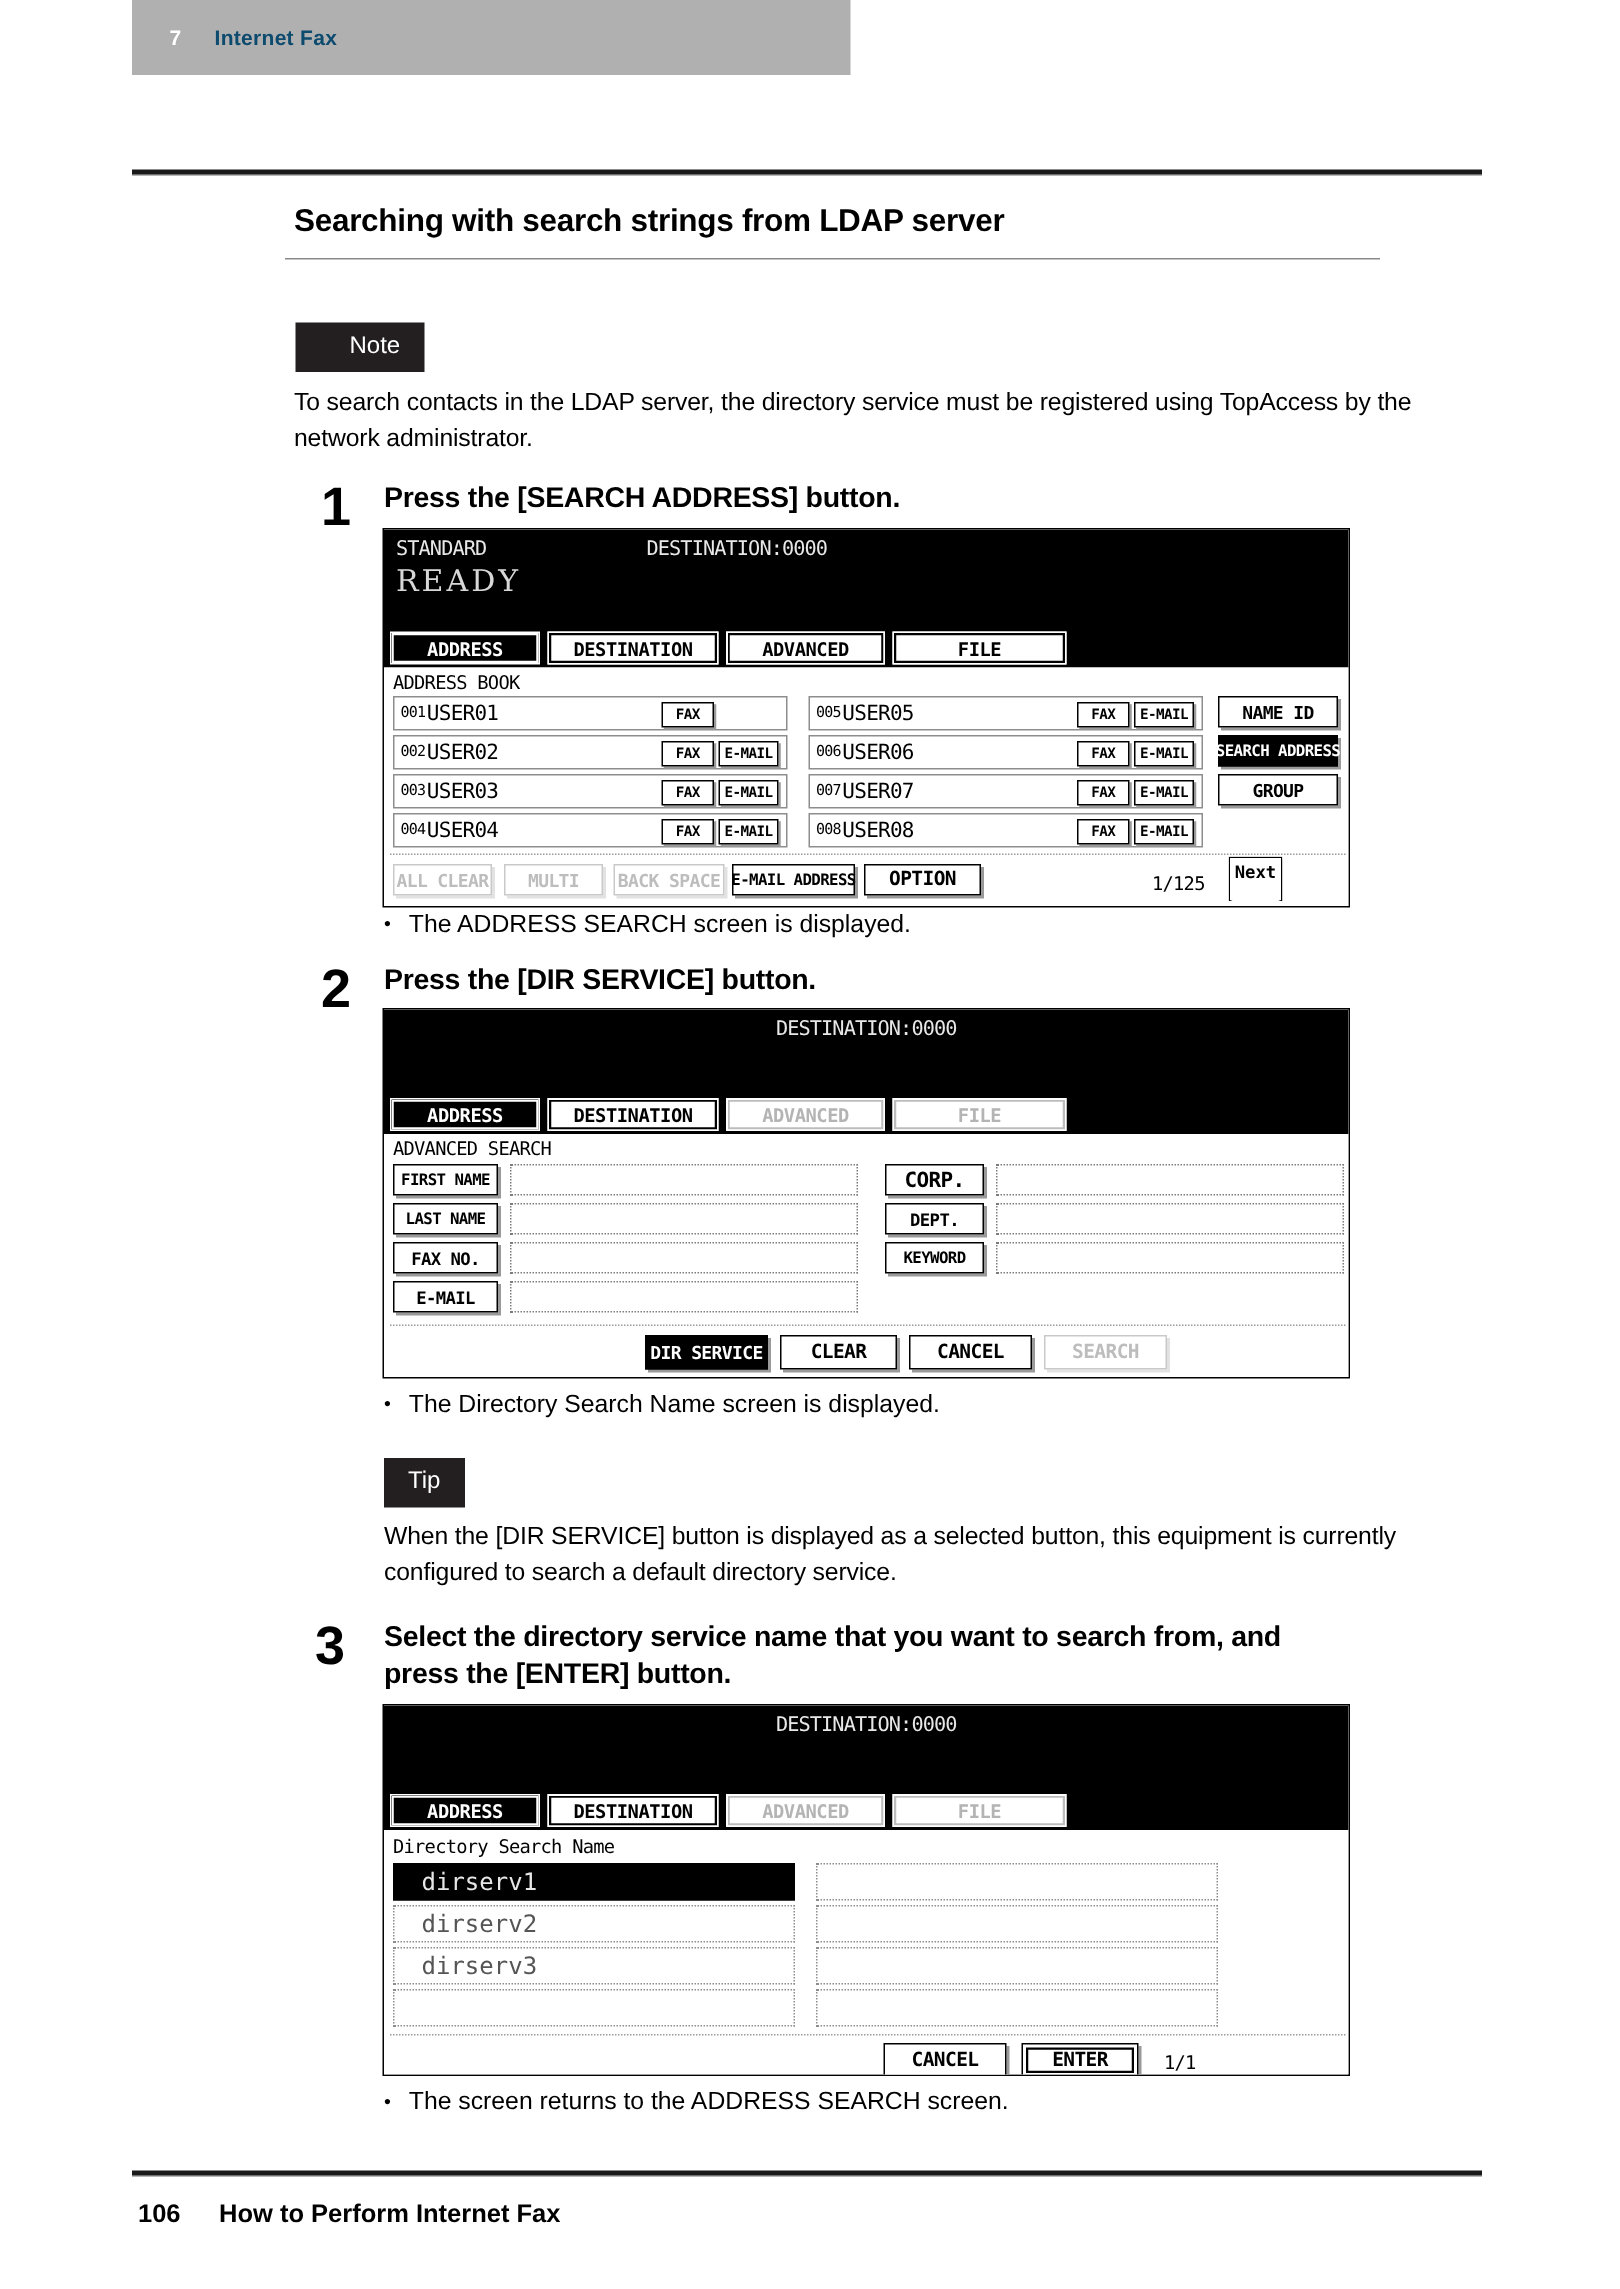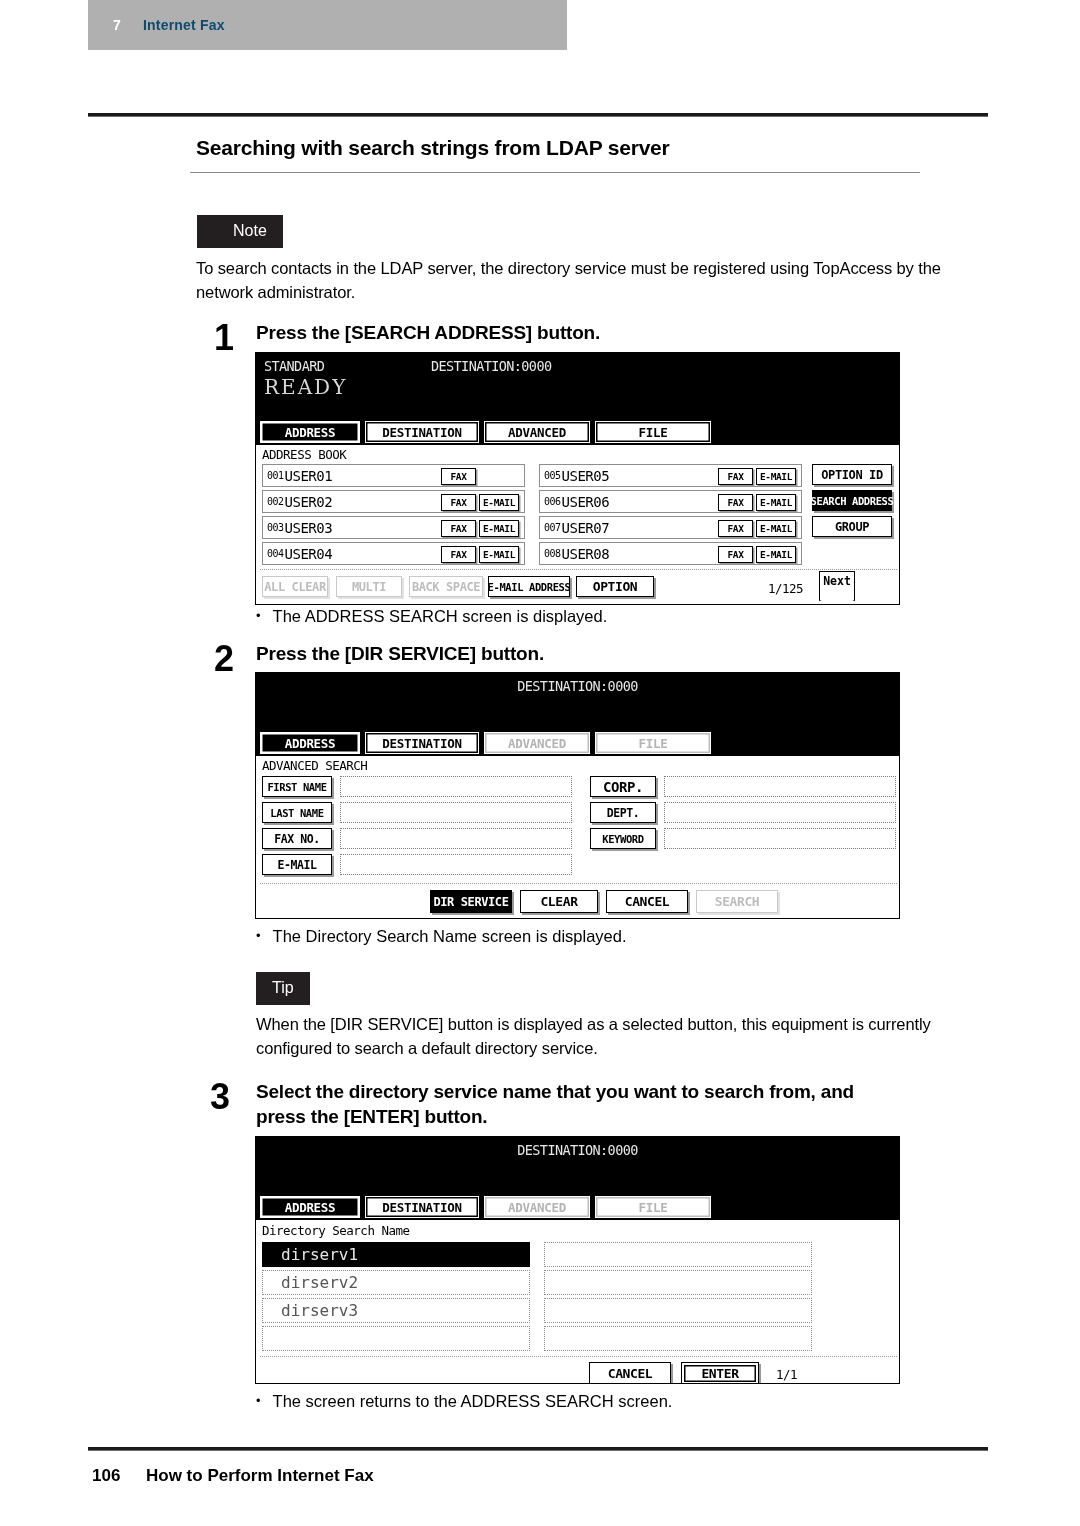--- a/index.html
+++ b/index.html
@@ -312,21 +312,21 @@
         <div class="mini" style="right:48px; width:35px;">FAX</div>
         <div class="mini" style="right:5px; width:40px;">E-MAIL</div>
       </div>
       <div class="entry" style="left:283px; top:97px; width:263px; height:23px;">
         <span class="idx">008</span>
         <span class="nm">USER08</span>
         <div class="mini" style="right:48px; width:35px;">FAX</div>
         <div class="mini" style="right:5px; width:40px;">E-MAIL</div>
       </div>
 
-      <div class="btn" style="left:556px; top:19px; width:80px; height:21px;">OPTION ID</div>
+      <div class="btn" style="left:556px; top:19px; width:80px; height:21px;">NAME ID</div>
       <div class="btn inv" style="left:556px; top:45px; width:80px; height:21px; font-size:10.5px;">SEARCH ADDRESS</div>
       <div class="btn" style="left:556px; top:71px; width:80px; height:21px;">GROUP</div>
 
       <div class="hsep" style="left:4px; top:124px; width:637px;"></div>
 
       <div class="btn dim" style="left:6px; top:131px; width:66px; height:21px;">ALL CLEAR</div>
       <div class="btn dim" style="left:80px; top:131px; width:66px; height:21px;">MULTI</div>
       <div class="btn dim" style="left:153px; top:131px; width:74px; height:21px;">BACK SPACE</div>
       <div class="btn" style="left:232px; top:131px; width:82px; height:21px; font-size:10.5px;">E-MAIL ADDRESS</div>
       <div class="btn" style="left:320px; top:131px; width:78px; height:21px; font-size:13px;">OPTION</div>

